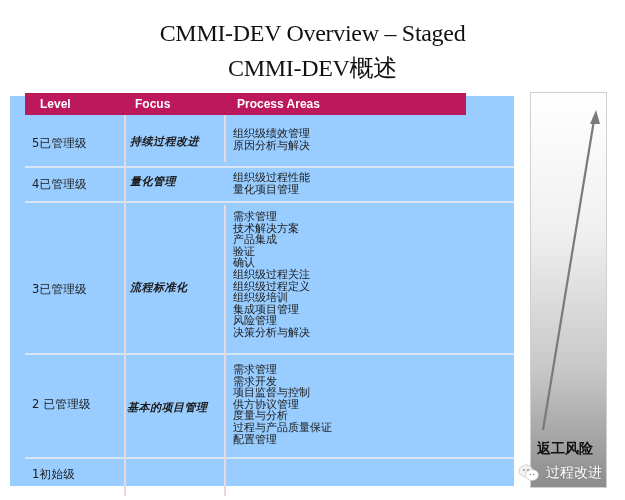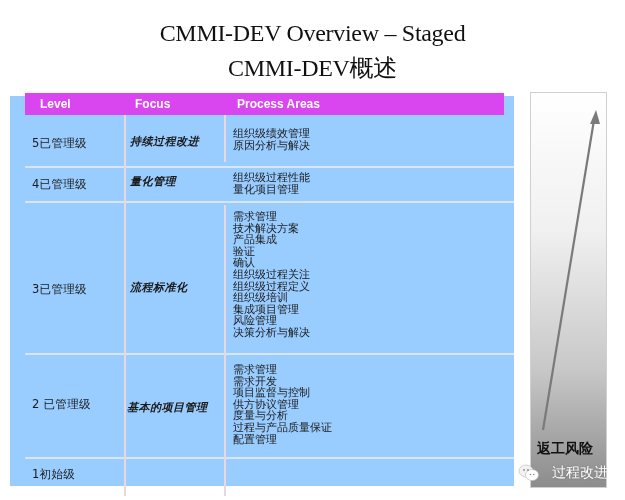--- a/index.html
+++ b/index.html
@@ -16,22 +16,22 @@
     font-size: 24px; line-height: 36px; letter-spacing: -0.3px;
   }
   .title.l1 { top: 15px; }
   .title.l2 { top: 50px; }
 
   .blue-panel {
     position: absolute; left: 10px; top: 96px; width: 504px; height: 390px;
     background: #99ccff;
   }
   .header-bar {
-    position: absolute; left: 25px; top: 93px; width: 479px; height: 22px;
-    background: #d946ef;
+    position: absolute; left: 25px; top: 93px; width: 441px; height: 22px;
+    background: #be185d;
     color: #fff; font-family: "Liberation Sans", sans-serif; font-weight: bold;
     font-size: 12px;
   }
   .header-bar span { position: absolute; top: 4px; }
   .h-level { left: 15px; }
   .h-focus { left: 110px; text-align: center; }
   .h-process { left: 212px; }
 
   .row-sep {
     position: absolute; left: 25px; width: 489px; height: 2px;
@@ -65,21 +65,21 @@
   }
   .risk-arrow { position: absolute; left: 530px; top: 92px; }
   .risk-label {
     position: absolute; left: 537px; top: 440px;
     font-family: "DejaVu Serif", serif; font-weight: bold;
     font-size: 14px; color: #111;
   }
 
   .watermark {
     position: absolute; left: 518px; top: 462px; height: 22px;
-    display: flex; align-items: center; gap: 12px;
+    display: flex; align-items: center; gap: 6px;
   }
   .watermark-text {
     font-family: "DejaVu Sans", sans-serif; font-size: 14px; color: #ffffff;
     text-shadow: 0 0 2px rgba(0,0,0,0.25);
   }
 </style>
 </head>
 <body>
 
 <div class="title l1">CMMI-DEV Overview – Staged</div>

